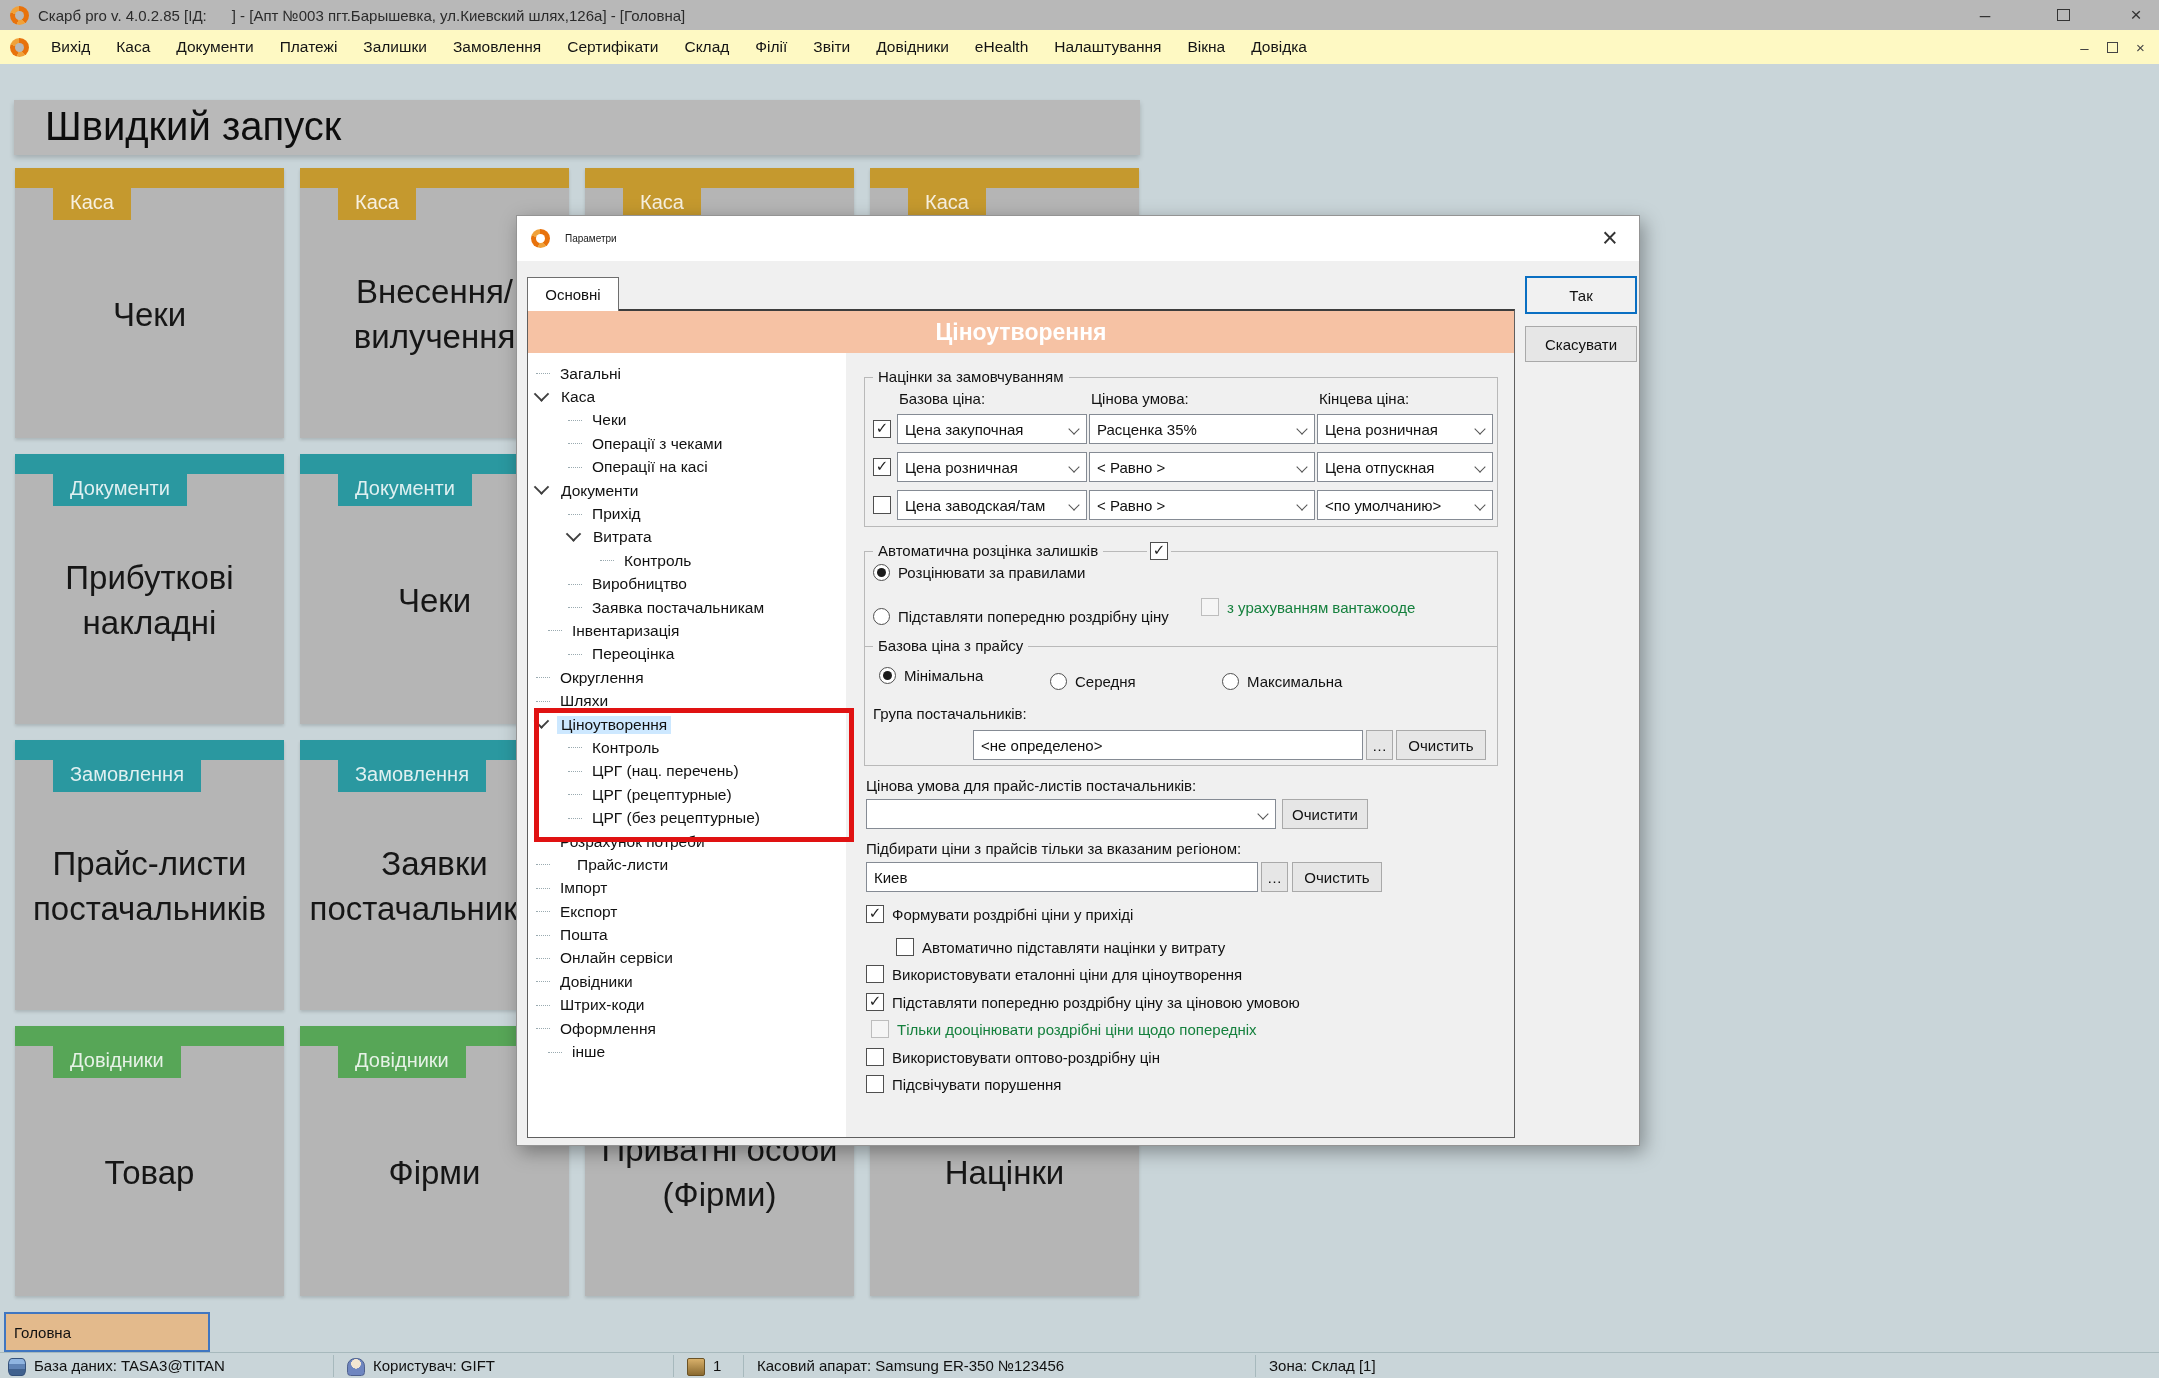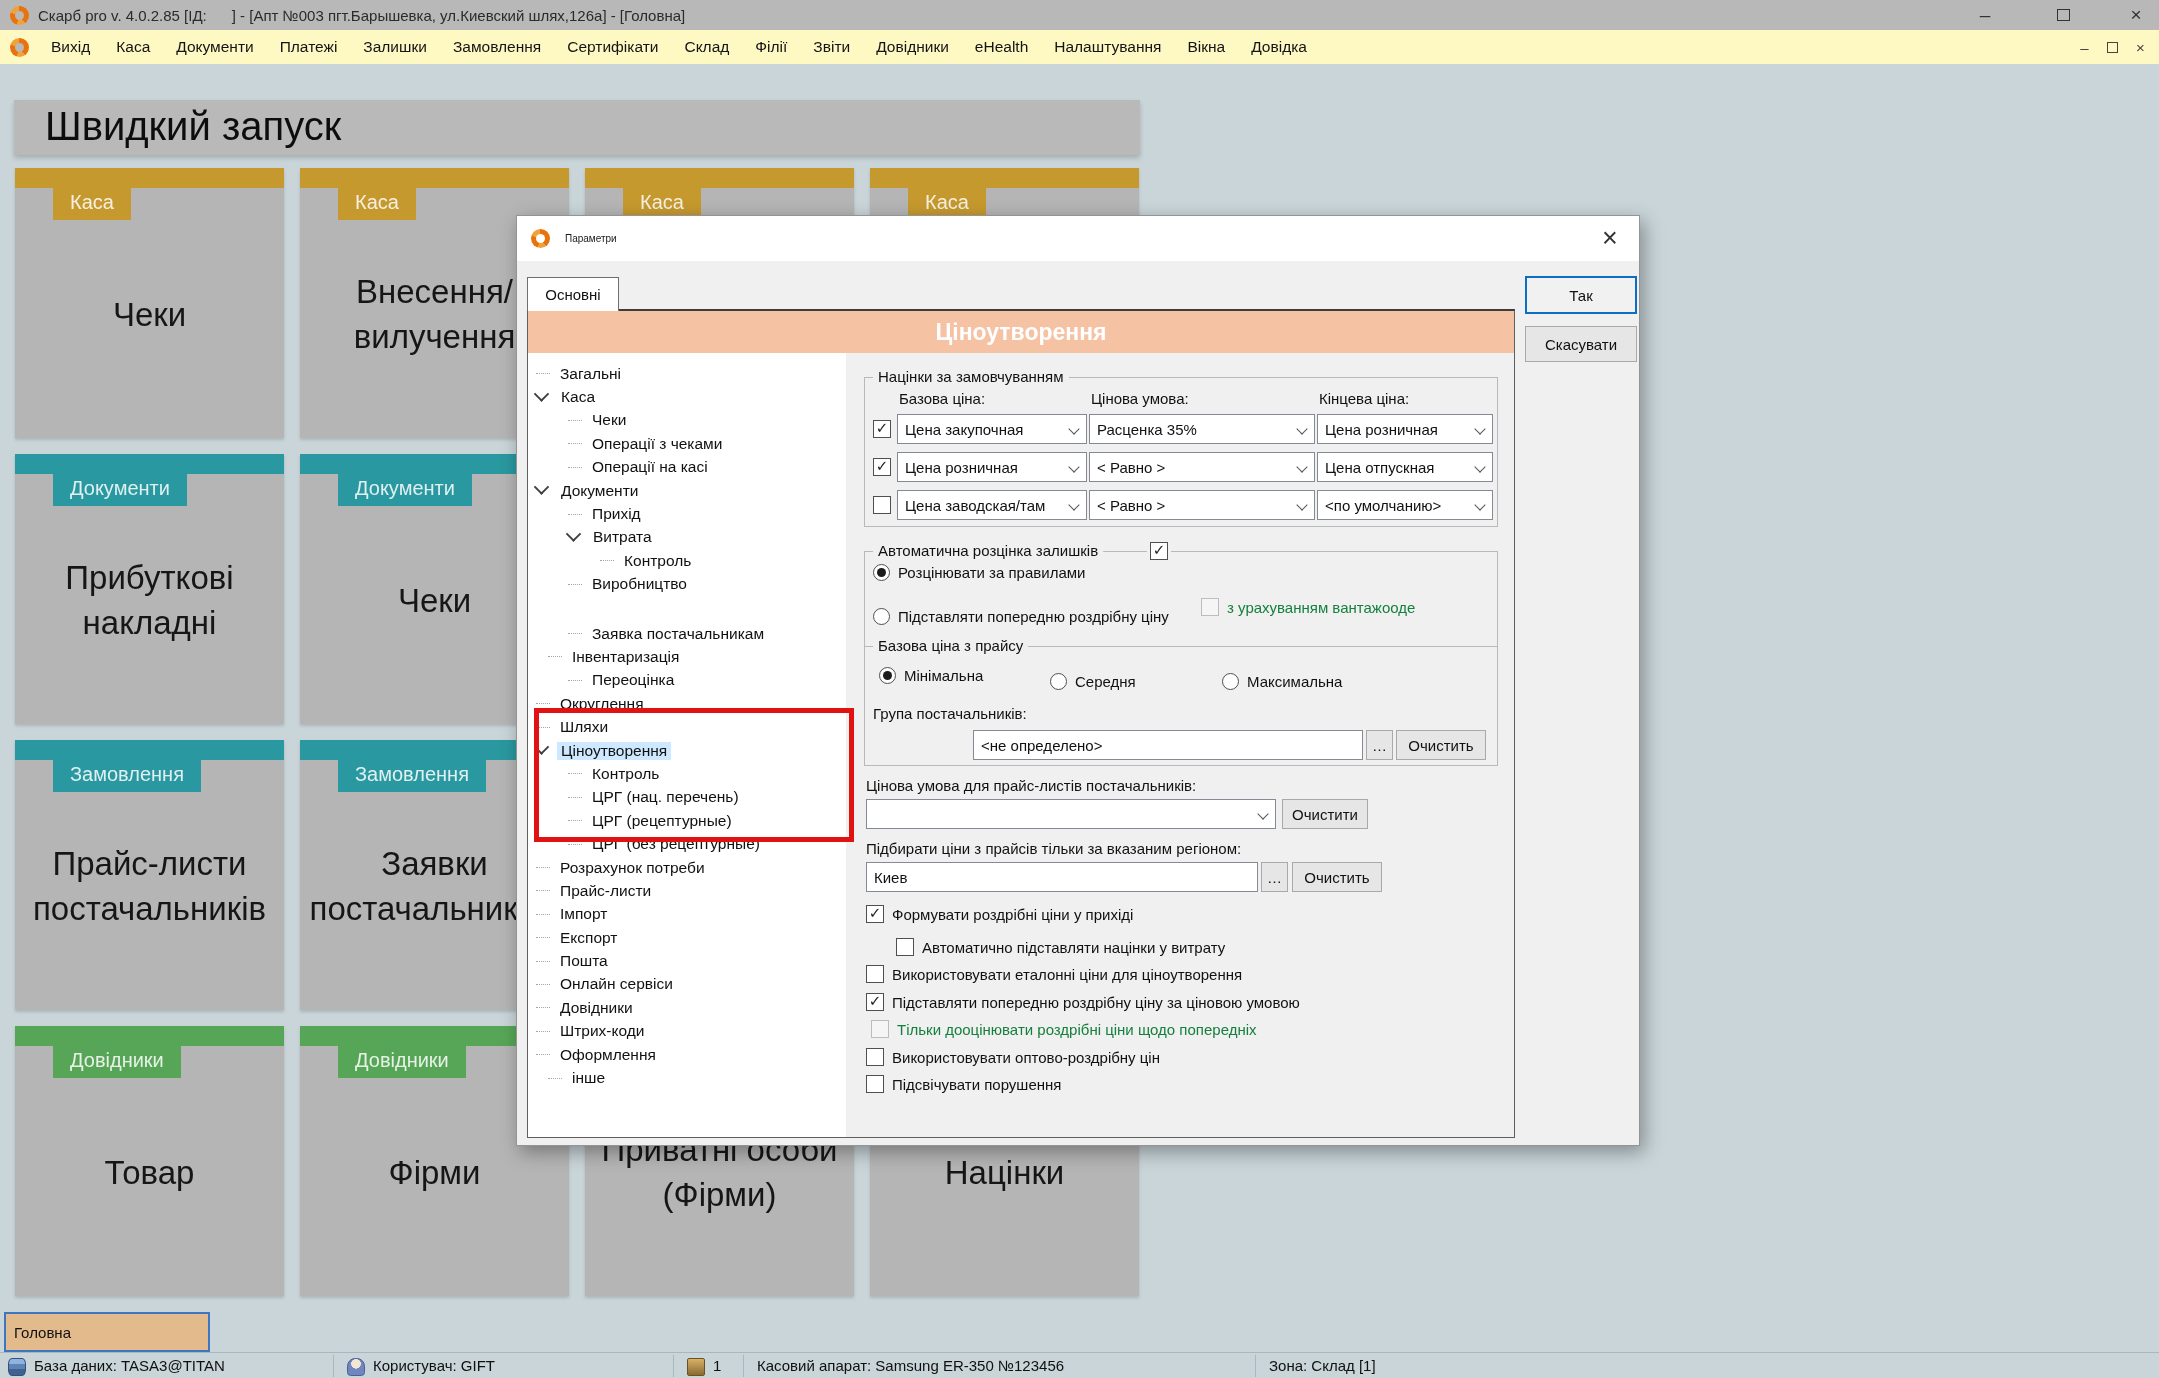--- a/index.html
+++ b/index.html
@@ -287,21 +287,21 @@
           <span class="tree-label">Витрата</span>
         </div>
         <div class="tree-item" style="padding-left: 72px;">
           <span class="twisty leader"></span>
           <span class="tree-label">Контроль</span>
         </div>
         <div class="tree-item" style="padding-left: 40px;">
           <span class="twisty leader"></span>
           <span class="tree-label">Виробництво</span>
         </div>
-        <div class="tree-item" style="padding-left: 40px; margin-top: 26px;">
+        <div class="tree-item" style="padding-left: 40px;">
           <span class="twisty leader"></span>
           <span class="tree-label">Заявка постачальникам</span>
         </div>
         <div class="tree-item" style="padding-left: 20px;">
           <span class="twisty leader"></span>
           <span class="tree-label">Інвентаризація</span>
         </div>
         <div class="tree-item" style="padding-left: 40px;">
           <span class="twisty leader"></span>
           <span class="tree-label">Переоцінка</span>
@@ -331,21 +331,21 @@
           <span class="tree-label">ЦРГ (рецептурные)</span>
         </div>
         <div class="tree-item" style="padding-left: 40px;">
           <span class="twisty leader"></span>
           <span class="tree-label">ЦРГ (без рецептурные)</span>
         </div>
         <div class="tree-item" style="padding-left: 8px;">
           <span class="twisty leader"></span>
           <span class="tree-label">Розрахунок потреби</span>
         </div>
-        <div class="tree-item" style="padding-left: 8px;">
+        <div class="tree-item" style="padding-left: 8px; gap: 17px;">
           <span class="twisty leader"></span>
           <span class="tree-label">Прайс-листи</span>
         </div>
         <div class="tree-item" style="padding-left: 8px;">
           <span class="twisty leader"></span>
           <span class="tree-label">Імпорт</span>
         </div>
         <div class="tree-item" style="padding-left: 8px;">
           <span class="twisty leader"></span>
           <span class="tree-label">Експорт</span>

